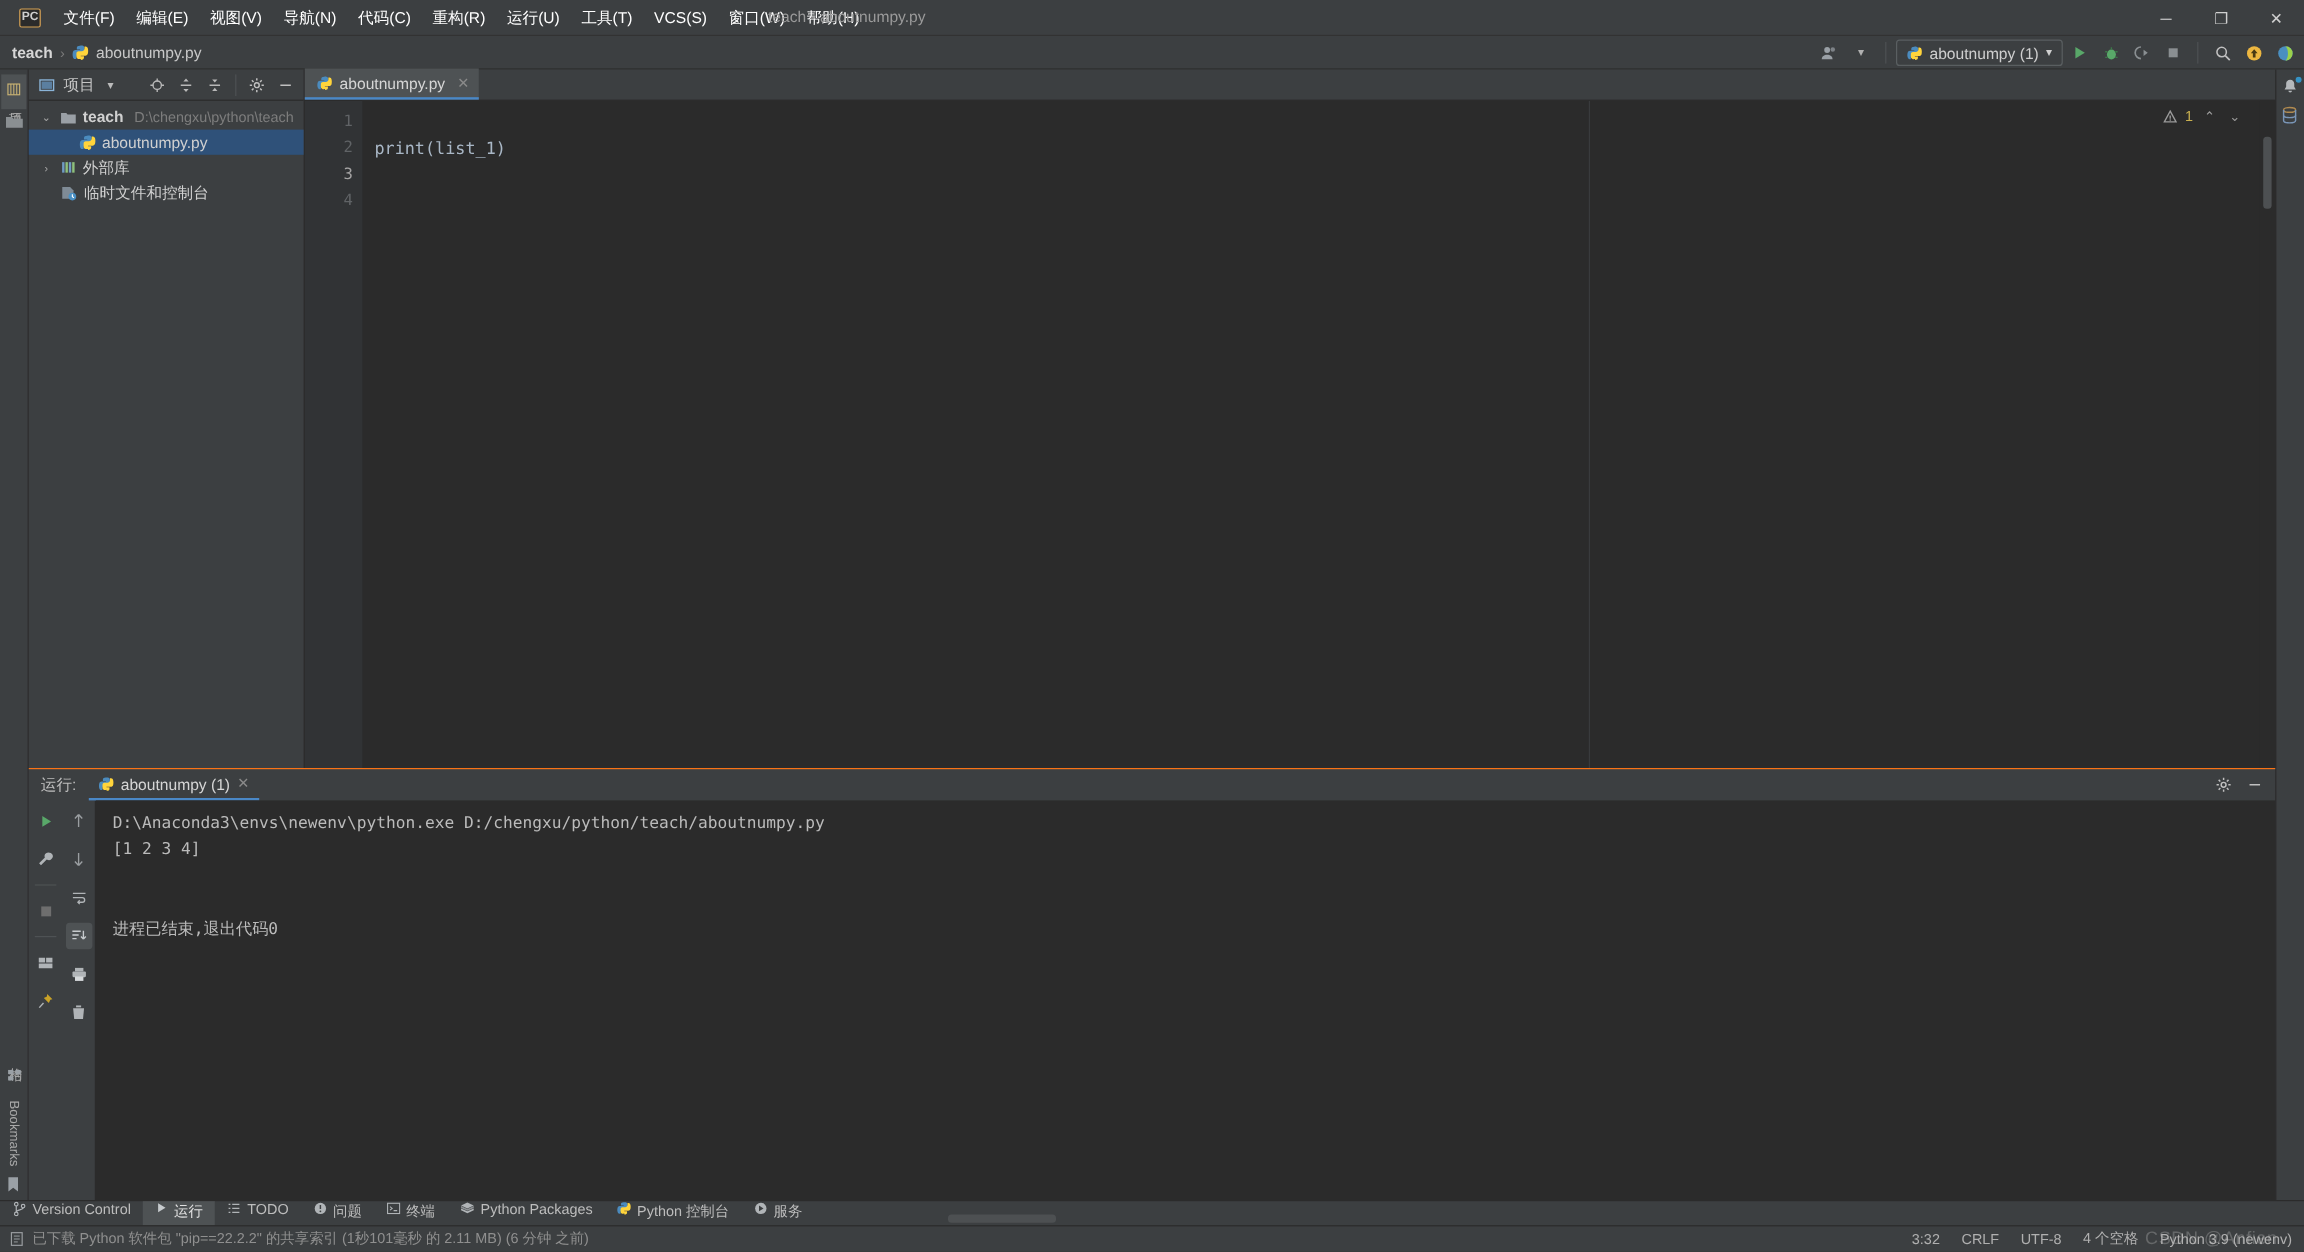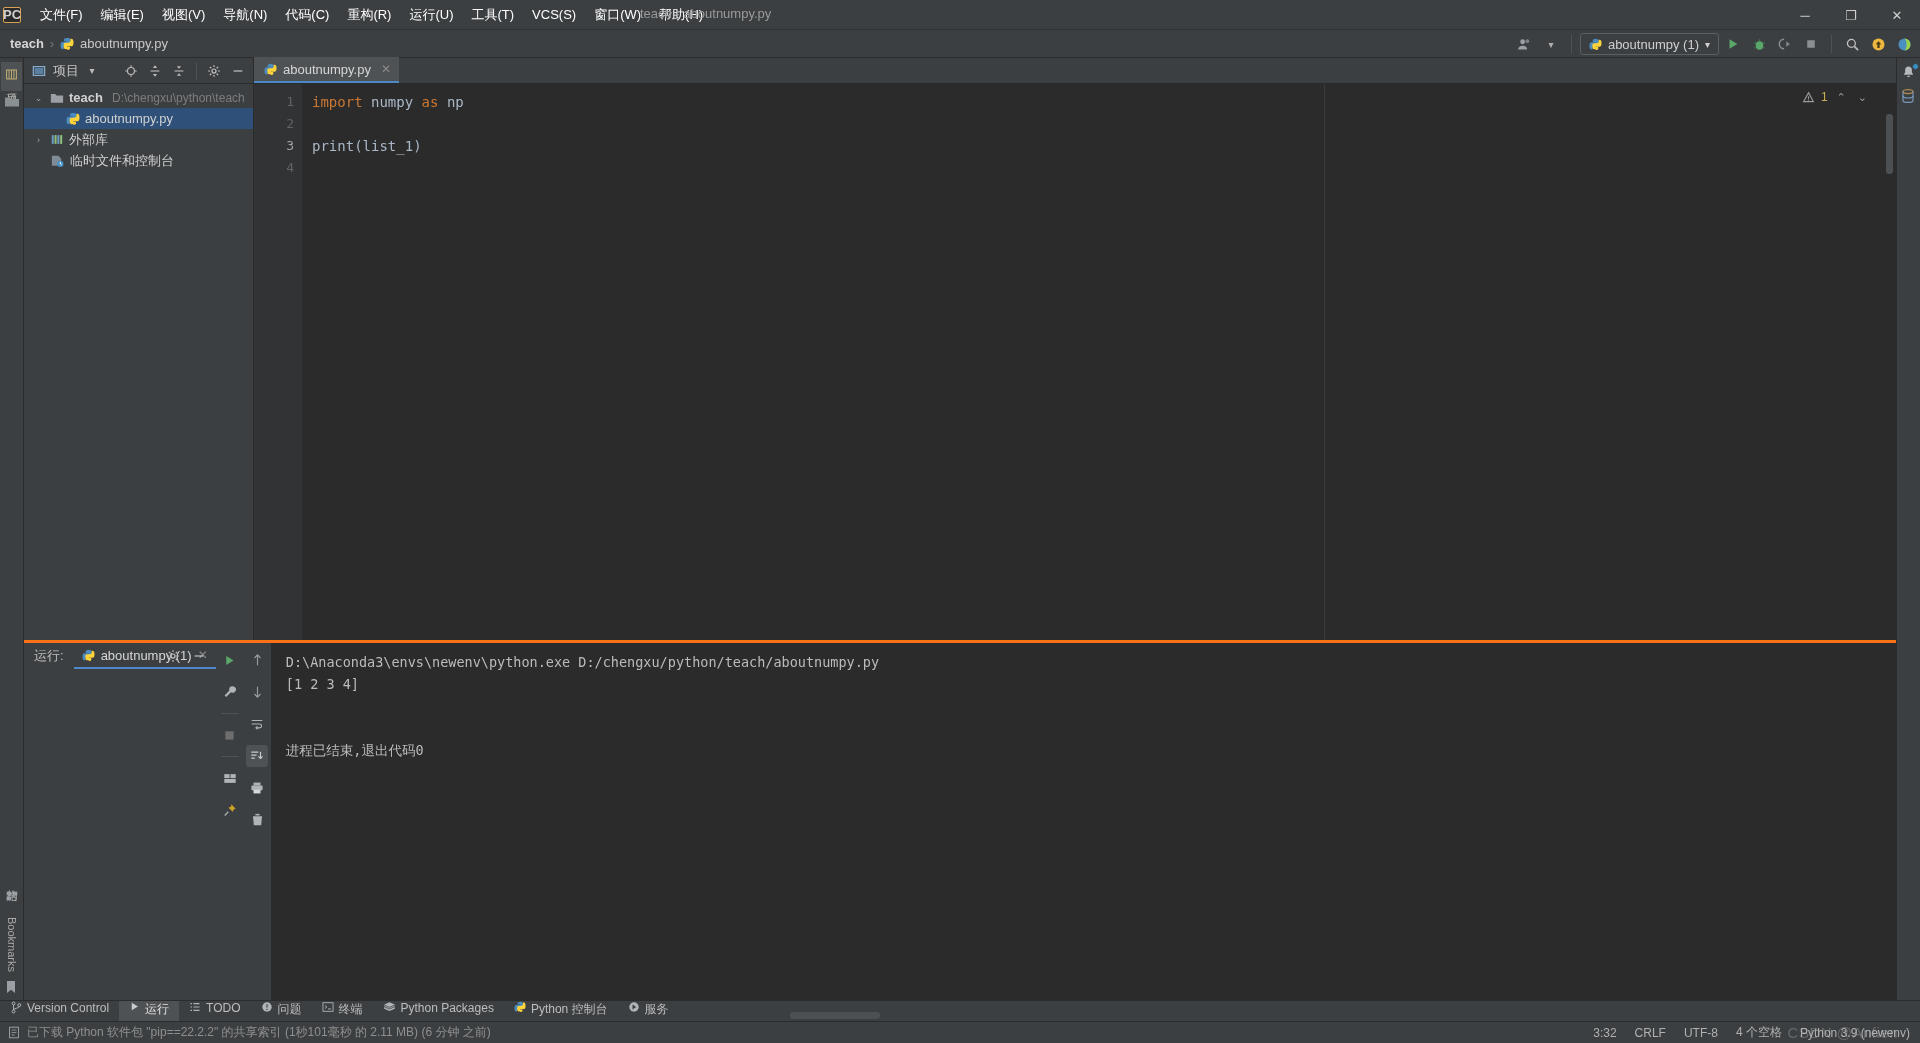--- a/index.html
+++ b/index.html
@@ -13,24 +13,24 @@
   body { position: relative; font-size: 13px; }
 
   
   .titlebar {
     height: 30px; background: #3c3f41;
     display: flex; align-items: center;
     border-bottom: 1px solid #323232;
     position: relative;
   }
   .pc-logo {
-    width: 18px; height: 16px; margin: 0 10px 0 3px;
+    width: 18px; height: 16px; margin: 0 10px 0 16px;
     background: #2b2b2b; border: 1px solid #d8a355;
     border-radius: 2px; color: #cfcfcf;
-    font-size: 13px; font-weight: bold;
+    font-size: 10px; font-weight: bold;
     display: flex; align-items: center; justify-content: center;
   }
   .menu-item {
     padding: 4px 9px; font-size: 13px; color: #ffffff;
     white-space: nowrap; cursor: default;
   }
   .win-title {
     position: absolute; left: 640px; top: 6px;
     font-size: 13px; color: #9a9a9a;
   }
@@ -198,22 +198,22 @@
   .bell-dot {
     position: absolute; right: 0px; top: 1px;
     width: 7px; height: 7px; border-radius: 50%;
     background: #3592c4; border: 1px solid #3c3f41;
   }
 
   
   .runwin {
     position: absolute; left: 24px; right: 24px;
     bottom: 43px; height: 360px;
-    background: #3c3f41; border-top: 3px solid #f97316;
-    display: flex; flex-direction: row;
+    background: #3c3f41; border-top: 1px solid #f97316;
+    display: flex; flex-direction: column;
   }
   .run-header {
     height: 26px; display: flex; align-items: center;
     padding-left: 10px; gap: 10px; position: relative;
   }
   .run-label { font-size: 13px; color: #bdbdbd; }
   .run-tab {
     display: flex; align-items: center; gap: 6px;
     height: 26px; padding: 0 8px;
     border-bottom: 2px solid #4a88c7;
@@ -548,21 +548,20 @@
 
     <div class="editor-wrap">
       <div class="gutter">
         <div class="gline">1</div>
         <div class="gline">2</div>
         <div class="gline cur">3</div>
         <div class="gline">4</div>
       </div>
 
       <div class="code">
-        <div class="cline"><span class="kw">import</span><span class="txt"> numpy </span><span class="kw">as</span><span class="txt"> np</span></div>
 
         <div class="cline"></div>
 
 
         <div class="cline"><span class="txt">print(list_1)</span></div>
 
         <div class="right-margin"></div>
       </div>
 
       <div class="ed-inspect">

